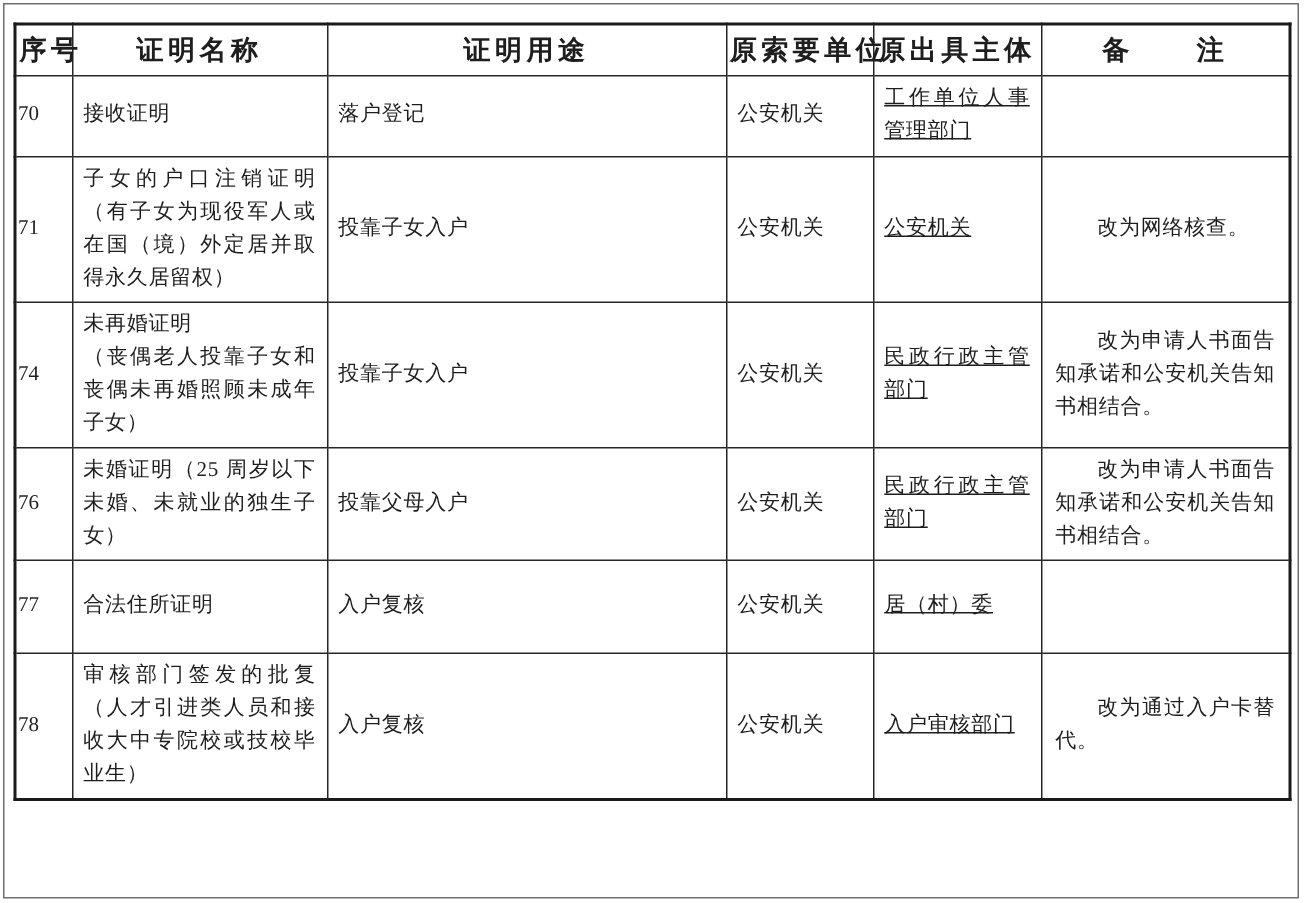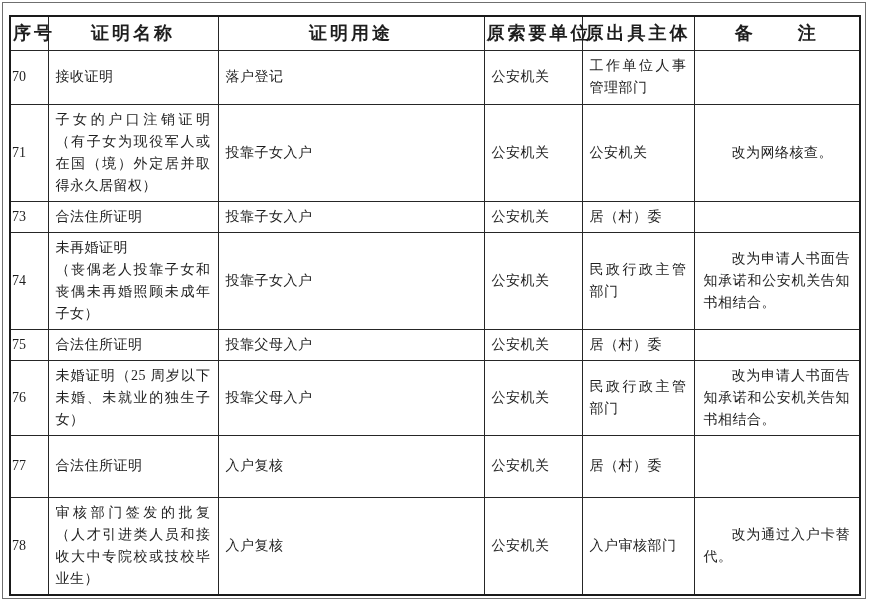--- a/index.html
+++ b/index.html
@@ -57,20 +57,21 @@
   td.cell-name {
     text-align: justify;
     white-space: pre-line;
   }
   td.cell-purpose, td.cell-requester {
     text-align: left;
     margin-left: 12px;
   }
   td.cell-issuer {
     text-align: justify;
+    text-decoration: underline;
   }
   td.cell-remark {
     text-align: justify;
     text-indent: 2em;
     padding: 4px 9px;
   }
 </style>
 </head>
 <body>
 
@@ -105,44 +106,28 @@
       <td class="cell-remark"></td>
     </tr>
     <tr style="height:89px">
       <td class="cell-no">71</td>
       <td class="cell-name">子女的户口注销证明（有子女为现役军人或在国（境）外定居并取得永久居留权）</td>
       <td class="cell-purpose">投靠子女入户</td>
       <td class="cell-requester">公安机关</td>
       <td class="cell-issuer">公安机关</td>
       <td class="cell-remark">改为网络核查。</td>
     </tr>
-    <tr style="height:30px">
-      <td class="cell-no">73</td>
-      <td class="cell-name">合法住所证明</td>
-      <td class="cell-purpose">投靠子女入户</td>
-      <td class="cell-requester">公安机关</td>
-      <td class="cell-issuer">居（村）委</td>
-      <td class="cell-remark"></td>
-    </tr>
     <tr style="height:94px">
       <td class="cell-no">74</td>
       <td class="cell-name">未再婚证明
 （丧偶老人投靠子女和丧偶未再婚照顾未成年子女）</td>
       <td class="cell-purpose">投靠子女入户</td>
       <td class="cell-requester">公安机关</td>
       <td class="cell-issuer">民政行政主管部门</td>
       <td class="cell-remark">改为申请人书面告知承诺和公安机关告知书相结合。</td>
-    </tr>
-    <tr style="height:27px">
-      <td class="cell-no">75</td>
-      <td class="cell-name">合法住所证明</td>
-      <td class="cell-purpose">投靠父母入户</td>
-      <td class="cell-requester">公安机关</td>
-      <td class="cell-issuer">居（村）委</td>
-      <td class="cell-remark"></td>
     </tr>
     <tr style="height:68px">
       <td class="cell-no">76</td>
       <td class="cell-name">未婚证明（25 周岁以下未婚、未就业的独生子女）</td>
       <td class="cell-purpose">投靠父母入户</td>
       <td class="cell-requester">公安机关</td>
       <td class="cell-issuer">民政行政主管部门</td>
       <td class="cell-remark">改为申请人书面告知承诺和公安机关告知书相结合。</td>
     </tr>
     <tr style="height:62px">

